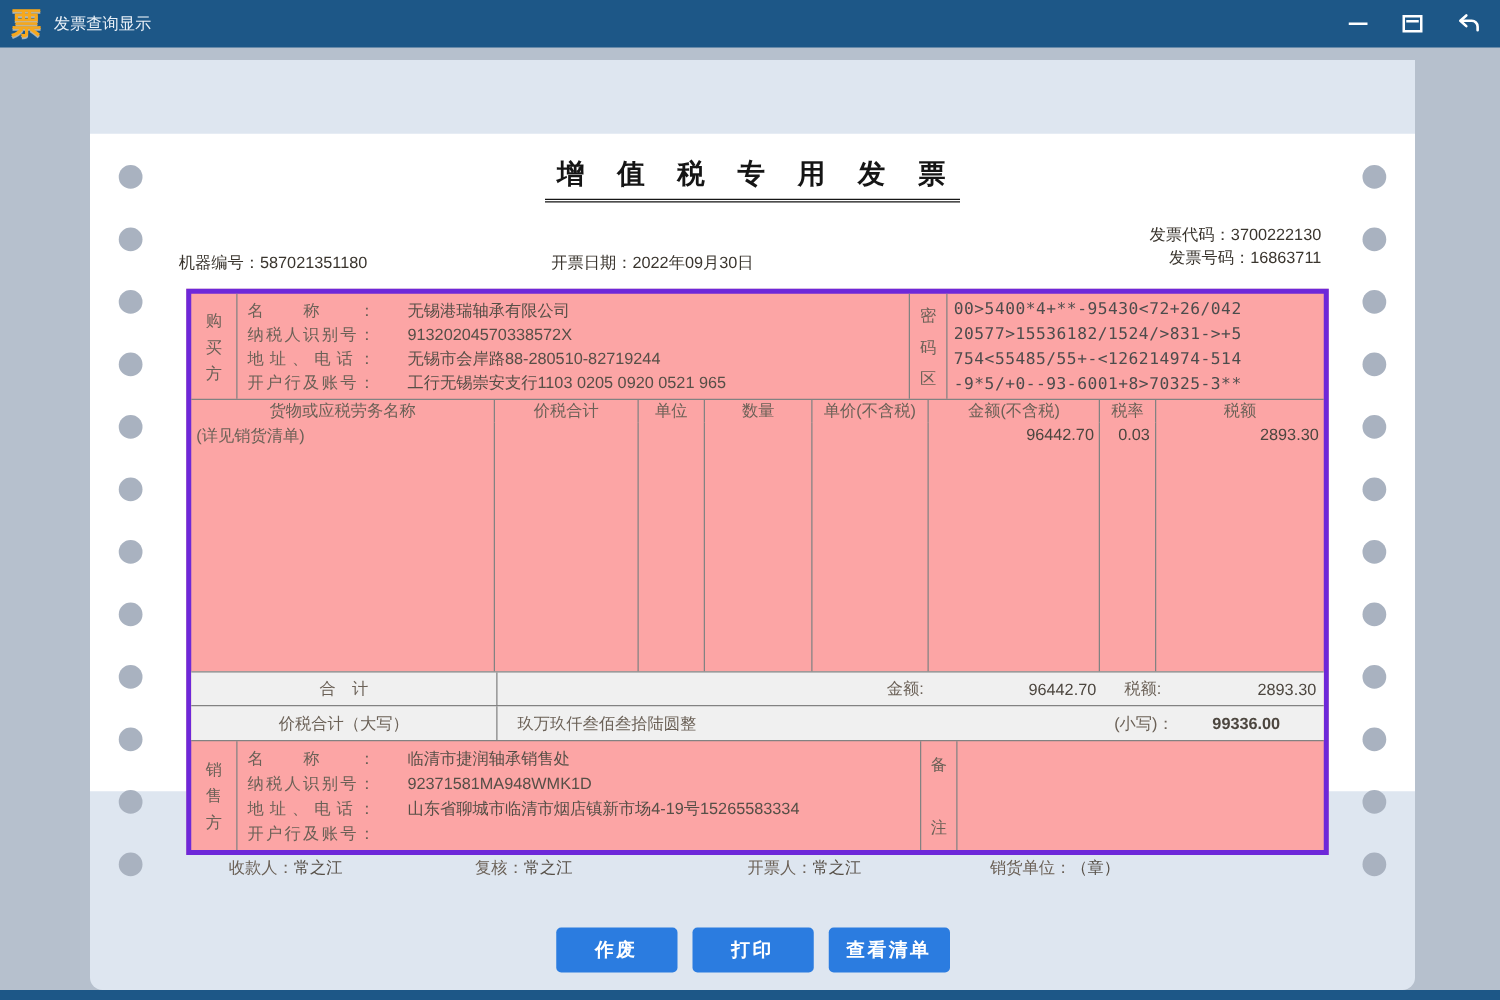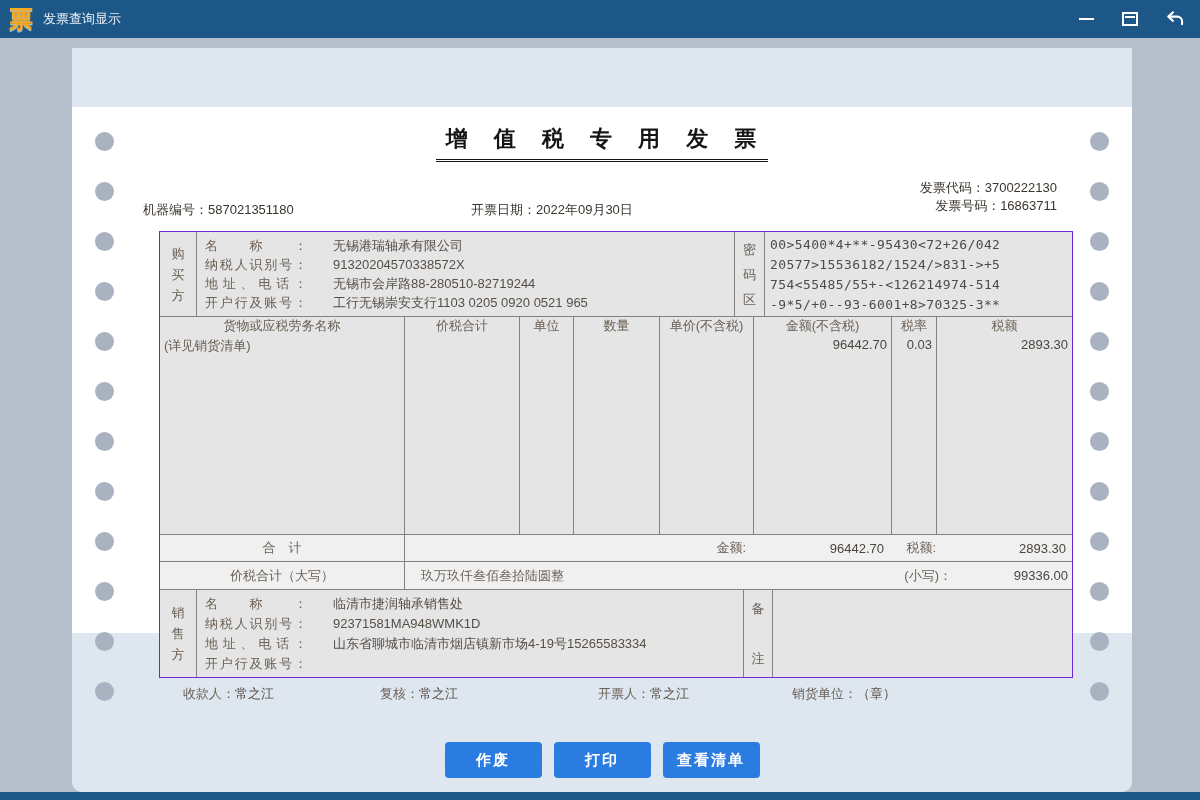--- a/index.html
+++ b/index.html
@@ -49,26 +49,26 @@
     letter-spacing:10px; border-bottom:3px double #151515; padding:0 2px 5px 10px;
   }
   .meta-codes {
     position:absolute; top:72px; right:75px; text-align:right;
     font-size:13px; line-height:18px; color:#3a352e;
   }
   .meta-line2 {
     position:absolute; top:94px; left:71px; width:914px; height:18px;
     font-size:13px; color:#3a352e;
   }
-  .meta-line2 .date-part { position:absolute; left:328px; top:0; }
+  .meta-line2 .date-part { position:absolute; left:298px; top:0; }
 
   
   .inv-table {
-    position:absolute; left:87px; top:124px; width:914px;
-    border:1px solid #6d28d9; font-size:13px; color:#6b6157; background:#e5e5e5;
+    position:absolute; left:77px; top:124px; width:914px;
+    border:4px solid #6d28d9; font-size:13px; color:#6b6157; background:#fca5a5;
   }
   .cellv { border-right:1px solid #828282; }
 
   .box-party { display:flex; }
   .box-buyer { height:85px; border-bottom:1px solid #828282; }
   .box-seller { height:88px; border-top:1px solid #828282; }
   .side-label { width:37px; display:flex; align-items:center; justify-content:center; }
   .side-label span { display:block; width:15px; text-align:center; line-height:21px; }
   .party-info { width:538px; padding:4px 0 0 8px; }
   .box-seller .party-info { width:547px; }
@@ -114,21 +114,21 @@
   .t-tax-label { width:52px; text-align:right; }
   .t-tax { flex:1; text-align:right; padding-right:6px; color:#4c463f; }
 
   .row-grand {
     display:flex; align-items:center; height:28px;
     background:#f0f0f0; border-top:1px solid #828282;
   }
   .grand-label-cell { width:245px; text-align:center; height:100%; line-height:27px; }
   .grand-words { margin-left:16px; }
   .grand-small-label { margin-left:auto; }
-  .grand-value { width:120px; text-align:right; padding-right:4px; color:#4c463f; }
+  .grand-value { width:120px; text-align:center; padding-right:4px; color:#4c463f;font-weight:bold; }
 
   
   .signatures { position:absolute; left:71px; top:578px; width:914px; height:18px; font-size:13px; color:#6b6157; }
   .signatures .sig { position:absolute; top:0; white-space:nowrap; }
   .sig-payee { left:0;margin-left:40px; }
   .sig-review { left:237px; }
   .sig-drawer { left:455px; }
   .sig-unit { left:649px; }
   .sig .val { color:#564f47; }
 

